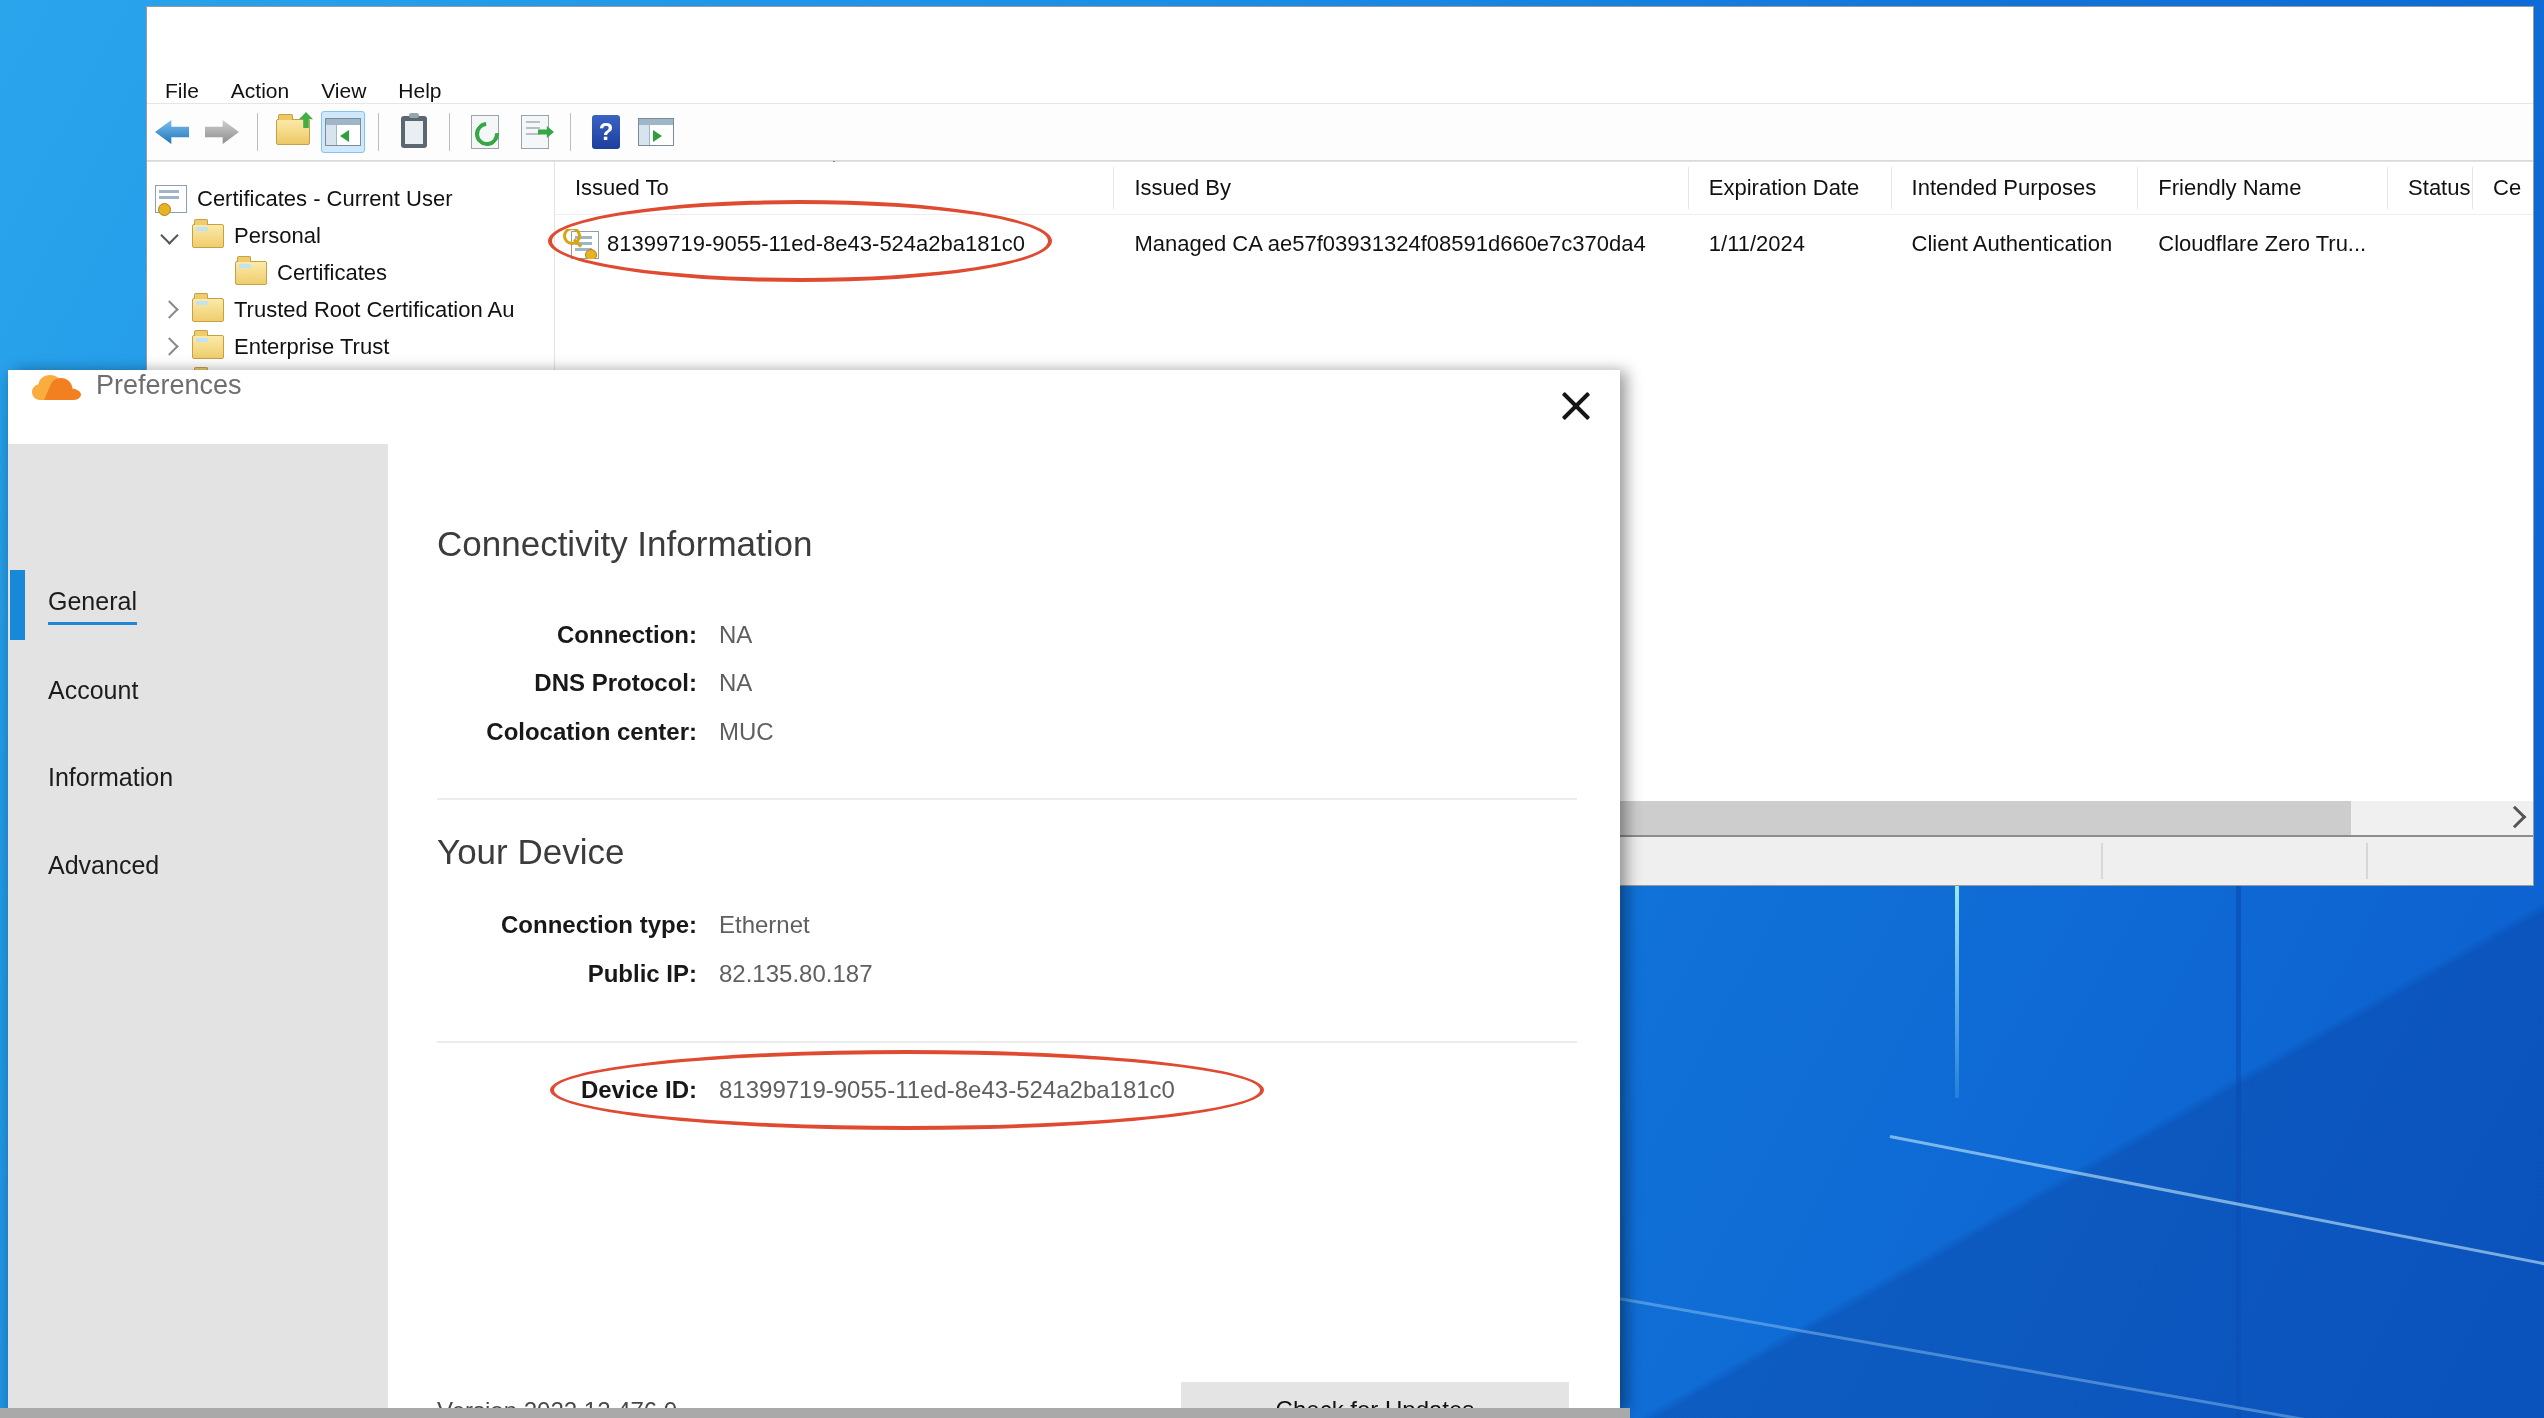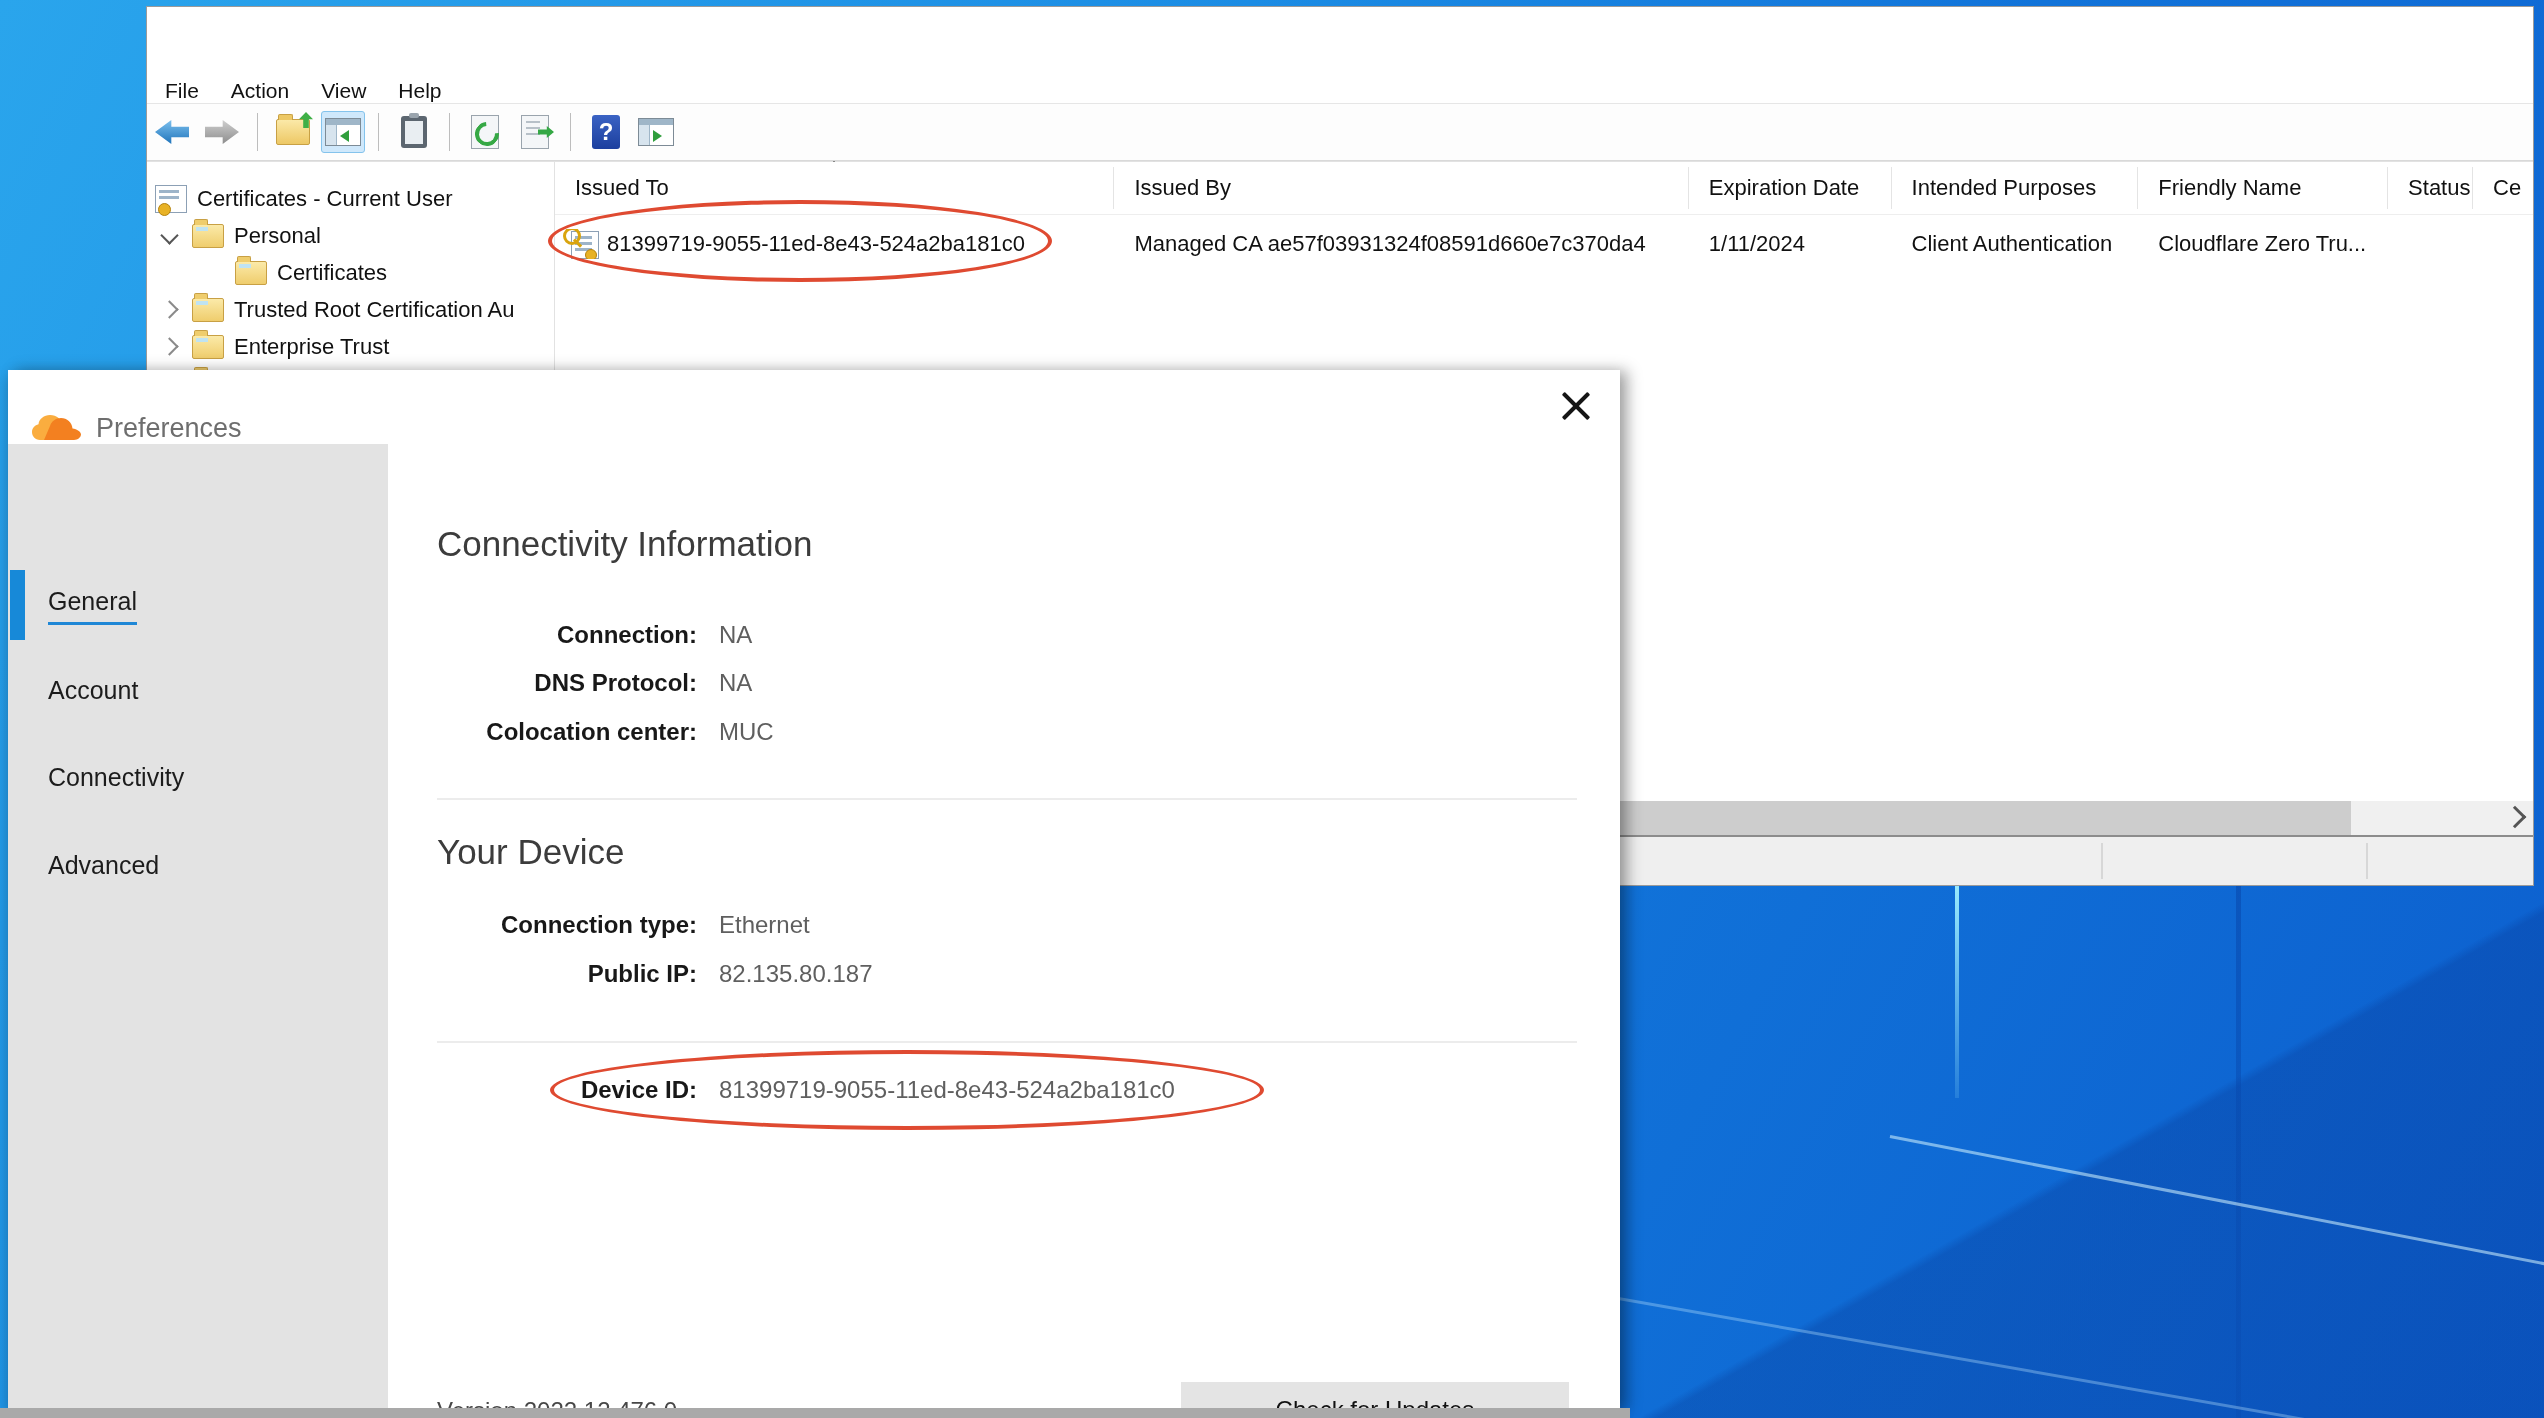--- a/index.html
+++ b/index.html
@@ -101,21 +101,21 @@
 
   .cm-hscroll{position:absolute;left:0;top:794px;width:100%;height:36px;background:#f0f0f0;}
   .hs-thumb{position:absolute;left:403px;top:0;width:1801px;height:100%;background:#cdcdcd;}
   .hs-arrow{position:absolute;right:10px;top:8px;width:13px;height:13px;border-right:3px solid #555;border-top:3px solid #555;transform:rotate(45deg);}
   .cm-statusbar{position:absolute;left:0;bottom:0;width:100%;height:48px;background:#efefef;border-top:2px solid #8c8c8c;}
   .sb-div{position:absolute;top:6px;bottom:6px;width:2px;background:#d7d7d7;}
 
   
   #prefs{position:absolute;left:8px;top:370px;width:1612px;height:1040px;background:#fff;
     box-shadow:8px 0 14px rgba(0,0,0,.28),0 6px 14px rgba(0,0,0,.22);}
-  .pf-header{position:absolute;left:0;top:0;width:100%;height:74px;background:#fff;display:flex;align-items:flex-end;}
+  .pf-header{position:absolute;left:0;top:0;width:100%;height:74px;background:#fff;display:flex;align-items:flex-start;}
   .pf-logo{margin-left:22px;width:52px;height:34px;}
   .pf-title{margin-left:14px;font-size:27px;color:#6e6e6e;}
   .pf-close{position:absolute;right:22px;top:14px;width:44px;height:44px;display:flex;align-items:center;justify-content:center;}
   .pf-close .bar{position:absolute;width:36px;height:4px;background:#151515;border-radius:1px;}
   .pf-close .bar.b1{transform:rotate(45deg);} .pf-close .bar.b2{transform:rotate(-45deg);}
 
   .pf-sidebar{position:absolute;left:0;top:74px;width:416px;bottom:0;background:#e3e3e3;}
   .pf-nav{position:absolute;left:40px;font-size:25px;color:#1c1c1c;}
   .pf-nav.sel span{border-bottom:3px solid #1f87d6;padding-bottom:7px;}
   .pf-accent{position:absolute;left:2px;top:126px;width:15px;height:70px;background:#1789d8;}
@@ -286,21 +286,21 @@
     <div class="pf-close">
       <div class="bar b1"></div>
       <div class="bar b2"></div>
     </div>
   </div>
 
   <div class="pf-sidebar">
     <div class="pf-accent"></div>
     <div class="pf-nav sel" style="top:143px;"><span>General</span></div>
     <div class="pf-nav" style="top:232px;"><span>Account</span></div>
-    <div class="pf-nav" style="top:319px;"><span>Connectivity</span></div>
+    <div class="pf-nav" style="top:319px;"><span>Information</span></div>
     <div class="pf-nav" style="top:407px;"><span>Advanced</span></div>
   </div>
 
   <div class="pf-content">
     <div class="pf-h1" style="top:80px;">Connectivity Information</div>
 
     <div class="pf-row" style="top:177px;">
       <div class="lbl">Connection:</div>
       <div class="val">NA</div>
     </div>

